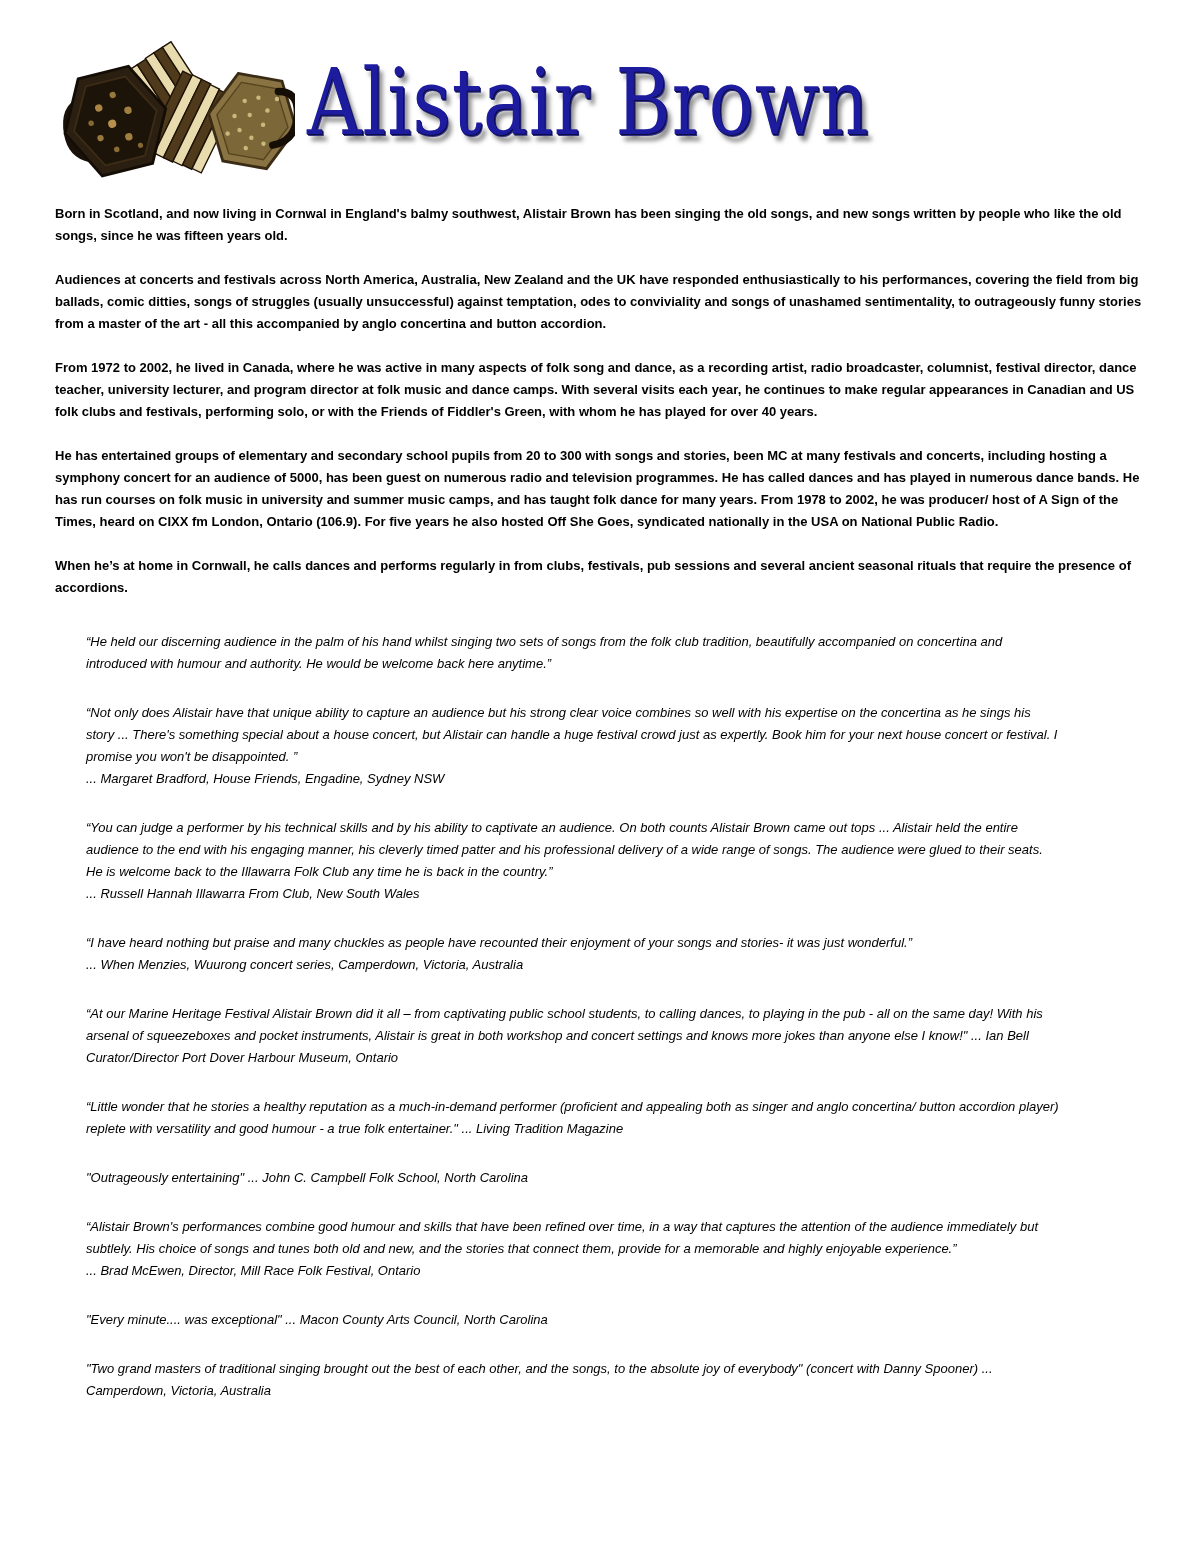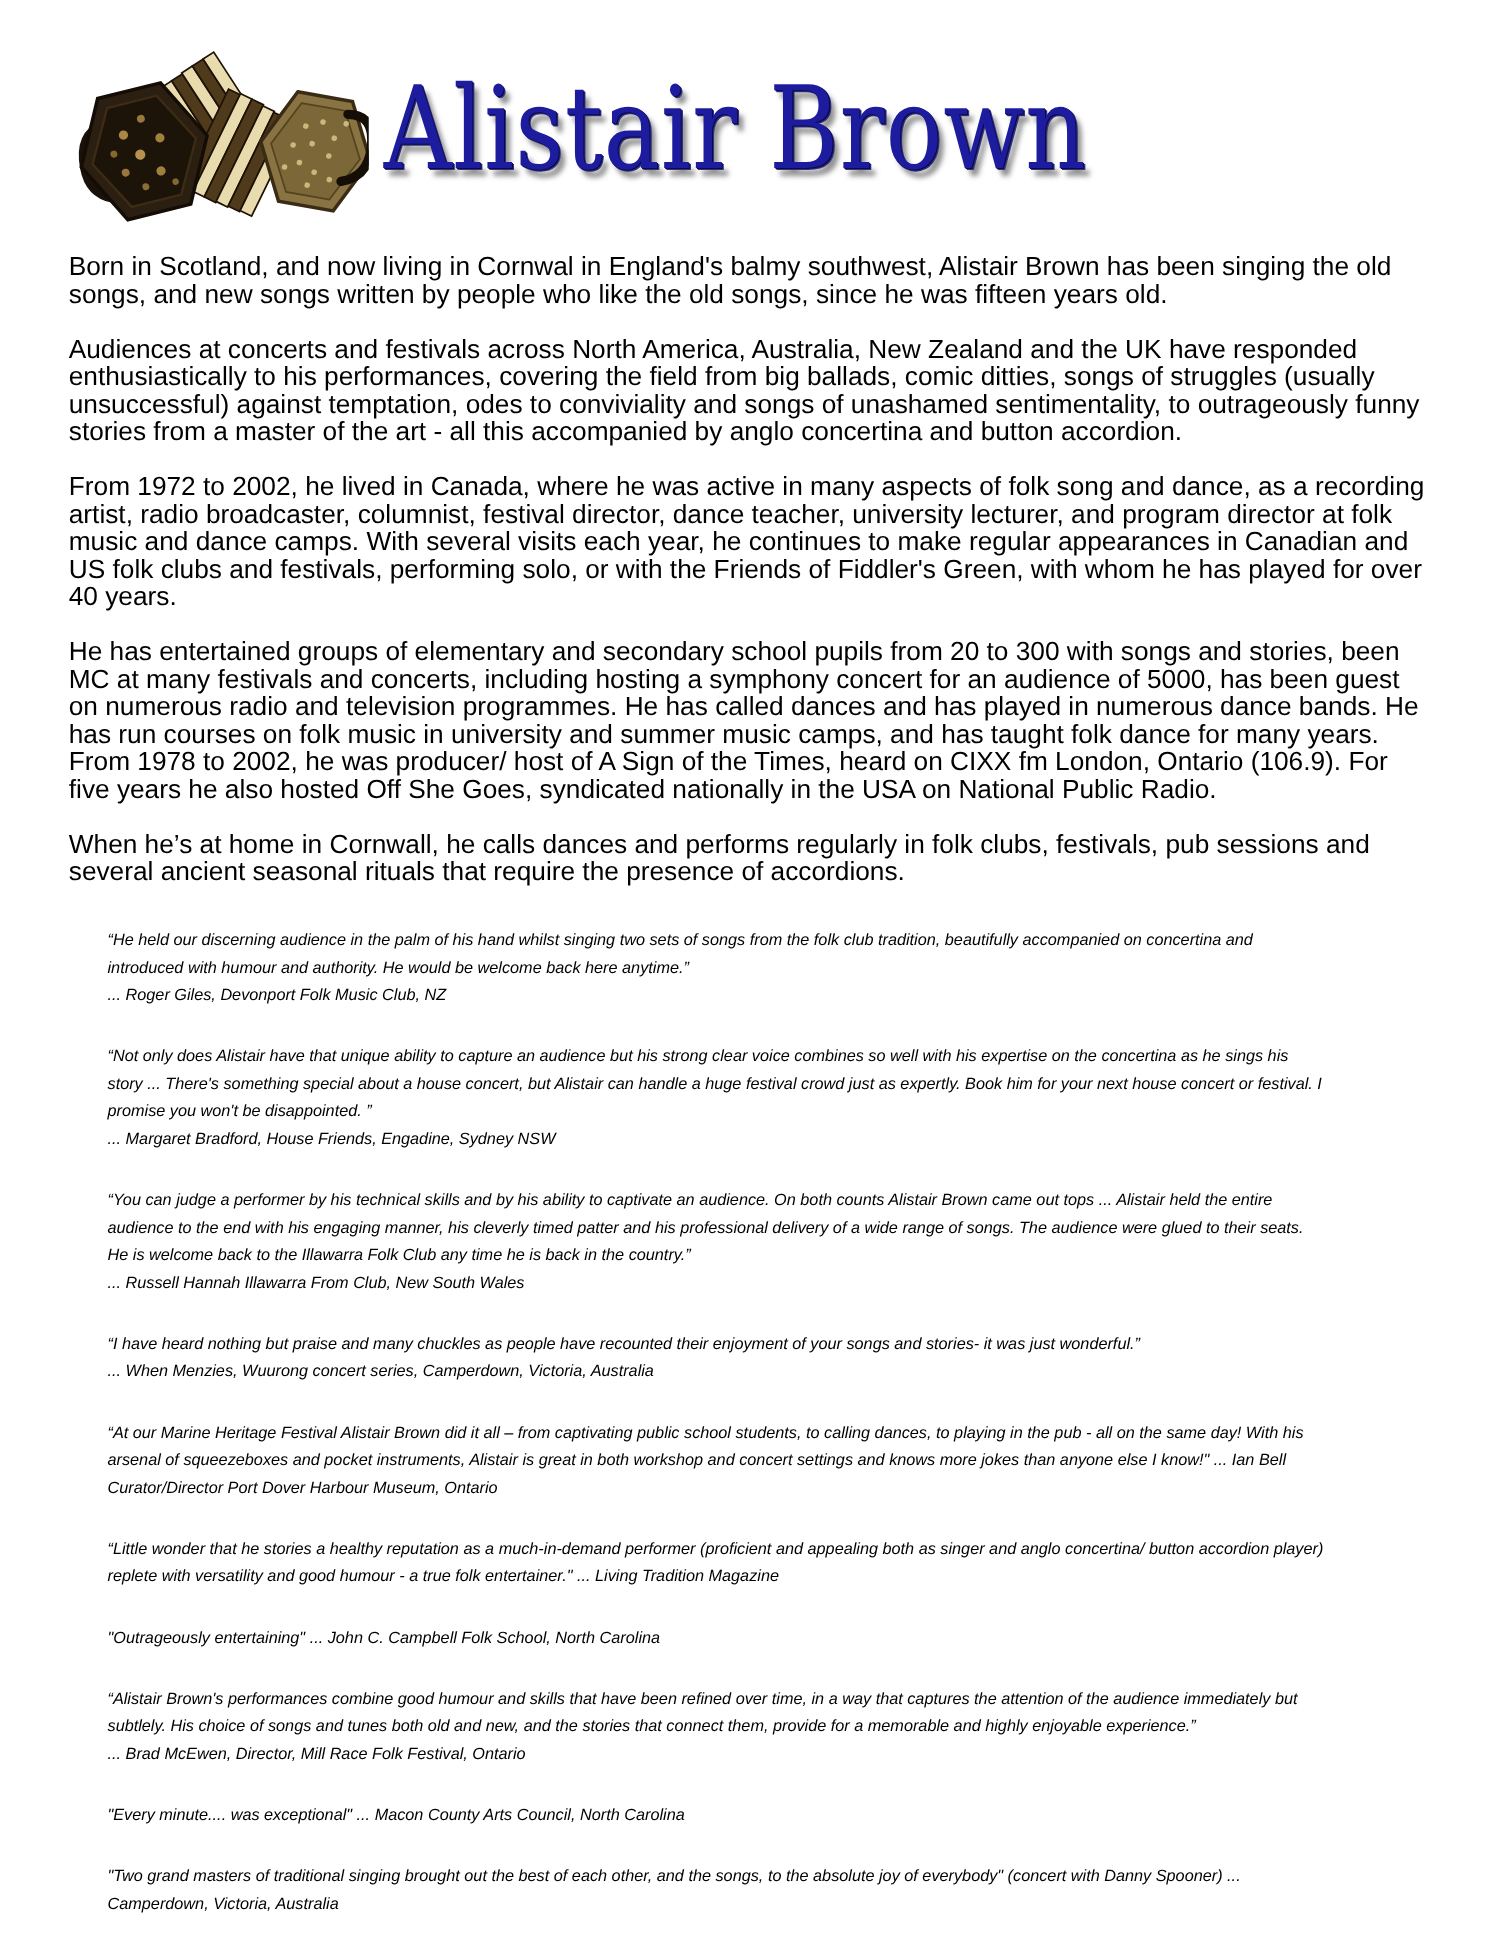--- a/index.html
+++ b/index.html
@@ -31,24 +31,25 @@
     color: #1d1c9e;
     white-space: nowrap;
     transform: scaleX(0.82);
     transform-origin: left center;
     margin-left: 12px;
     text-shadow: 1px 1px 0 #0a0a46, 2px 2px 0 #35357f, 6px 7px 5px rgba(110,110,110,0.75);
   }
   
   .content { padding-left: 10px; }
   .bio p {
-    font-size: 21px;
+    font-size: 13px;
     line-height: 22px;
     margin-bottom: 22px;
     max-width: 1092px;
+    font-weight: bold;
   }
   
   .testimonials { margin-left: 31px; margin-top: 32px; }
   .quote {
     font-style: italic;
     font-size: 13px;
     line-height: 22px;
     max-width: 975px;
     margin-bottom: 27px;
   }
@@ -123,27 +124,26 @@
     </div>
     <div class="site-title" style="color: rgb(29, 28, 158);">Alistair Brown</div>
   </div>
 
   <div class="content">
     <div class="bio">
       <p>Born in Scotland, and now living in Cornwal in England's balmy southwest, Alistair Brown has been singing the old songs, and new songs written by people who like the old songs, since he was fifteen years old.</p>
       <p>Audiences at concerts and festivals across North America, Australia, New Zealand and the UK have responded enthusiastically to his performances, covering the field from big ballads, comic ditties, songs of struggles (usually unsuccessful) against temptation, odes to conviviality and songs of unashamed sentimentality, to outrageously funny stories from a master of the art - all this accompanied by anglo concertina and button accordion.</p>
       <p>From 1972 to 2002, he lived in Canada, where he was active in many aspects of folk song and dance, as a recording artist, radio broadcaster, columnist, festival director, dance teacher, university lecturer, and program director at folk music and dance camps. With several visits each year, he continues to make regular appearances in Canadian and US folk clubs and festivals, performing solo, or with the Friends of Fiddler's Green, with whom he has played for over 40 years.</p>
       <p>He has entertained groups of elementary and secondary school pupils from 20 to 300 with songs and stories, been MC at many festivals and concerts, including hosting a symphony concert for an audience of 5000, has been guest on numerous radio and television programmes. He has called dances and has played in numerous dance bands. He has run courses on folk music in university and summer music camps, and has taught folk dance for many years. From 1978 to 2002, he was producer/ host of A Sign of the Times, heard on CIXX fm London, Ontario (106.9). For five years he also hosted Off She Goes, syndicated nationally in the USA on National Public Radio.</p>
-      <p>When he’s at home in Cornwall, he calls dances and performs regularly in folk clubs, festivals, pub sessions and several ancient seasonal rituals that require the presence of accordions.</p>
+      <p>When he’s at home in Cornwall, he calls dances and performs regularly in from clubs, festivals, pub sessions and several ancient seasonal rituals that require the presence of accordions.</p>
     </div>
 
     <div class="testimonials">
       <div class="quote">
         <div class="quote-text">“He held our discerning audience in the palm of his hand whilst singing two sets of songs from the folk club tradition, beautifully accompanied on concertina and introduced with humour and authority.  He would be welcome back here anytime.”</div>
-        <div class="quote-attr">... Roger Giles, Devonport Folk Music Club, NZ</div>
       </div>
       <div class="quote">
         <div class="quote-text">“Not only does Alistair have that unique ability to capture an audience but his strong clear voice combines so well with his expertise on the concertina as he sings his story ... There's something special about a house concert, but Alistair can handle a huge festival crowd just as expertly. Book him for your next house concert or festival. I promise you won't be disappointed. ”</div>
         <div class="quote-attr">... Margaret Bradford,  House Friends, Engadine, Sydney NSW</div>
       </div>
       <div class="quote">
         <div class="quote-text">“You can judge a performer by his technical skills and by his ability to captivate an audience. On both counts Alistair Brown came out tops ... Alistair held the entire audience to the end with his engaging manner, his cleverly timed patter and his professional delivery of a wide range of songs. The audience were glued to their seats. He is welcome back to the Illawarra Folk Club any time he is back in the country.”</div>
         <div class="quote-attr">... Russell Hannah Illawarra From Club, New South Wales</div>
       </div>
       <div class="quote">

